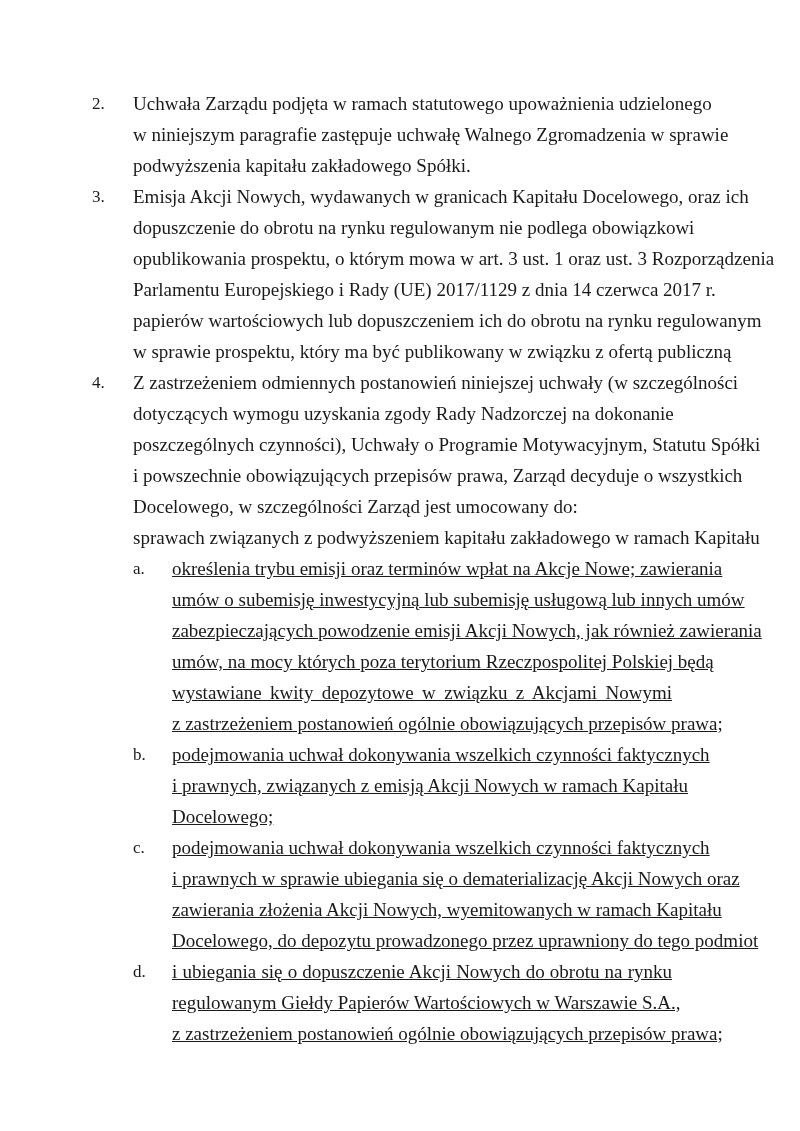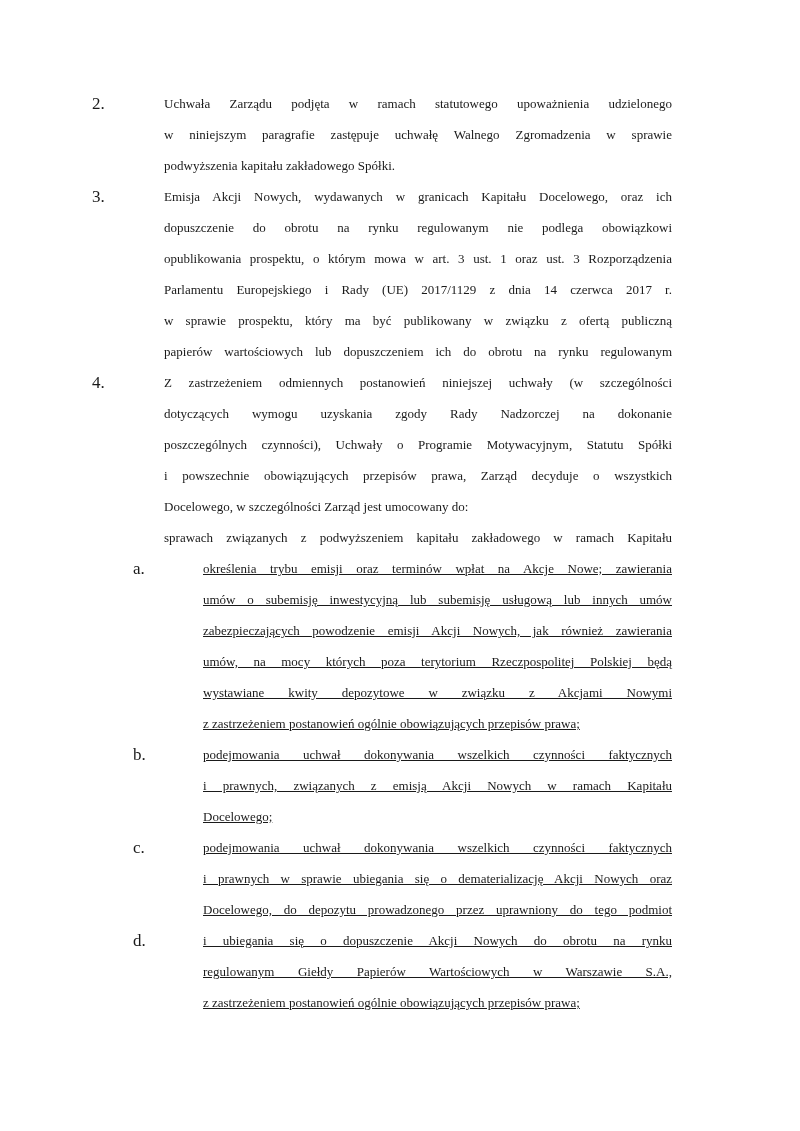--- a/index.html
+++ b/index.html
@@ -72,23 +72,22 @@
   }
   
   .lines {
     display: block;
   }
   .line {
     display: block;
     text-align: justify;
     text-align-last: justify;
     white-space: nowrap;
-    font-size: 13px;
+    font-size: 19px;
     line-height: 31px;
-    margin-left: 31px;
   }
   .line.last {
     text-align-last: left;
   }
 </style>
 </head>
 <body>
 
 <div class="page">
   <div class="content" id="doc-body">
@@ -103,22 +102,22 @@
         </div>
       </div>
       <div class="item">
         <span class="item-marker">3.</span>
         <div class="item-body">
           <div class="lines">
             <span class="line">Emisja Akcji Nowych, wydawanych w granicach Kapitału Docelowego, oraz ich</span>
             <span class="line">dopuszczenie do obrotu na rynku regulowanym nie podlega obowiązkowi</span>
             <span class="line">opublikowania prospektu, o którym mowa w art. 3 ust. 1 oraz ust. 3 Rozporządzenia</span>
             <span class="line">Parlamentu Europejskiego i Rady (UE) 2017/1129 z dnia 14 czerwca 2017 r.</span>
+            <span class="line">papierów wartościowych lub dopuszczeniem ich do obrotu na rynku regulowanym</span>
             <span class="line">w sprawie prospektu, który ma być publikowany w związku z ofertą publiczną</span>
-            <span class="line">papierów wartościowych lub dopuszczeniem ich do obrotu na rynku regulowanym</span>
           </div>
         </div>
       </div>
       <div class="item">
         <span class="item-marker">4.</span>
         <div class="item-body">
           <div class="lines">
             <span class="line">Z zastrzeżeniem odmiennych postanowień niniejszej uchwały (w szczególności</span>
             <span class="line">dotyczących wymogu uzyskania zgody Rady Nadzorczej na dokonanie</span>
             <span class="line">poszczególnych czynności), Uchwały o Programie Motywacyjnym, Statutu Spółki</span>
@@ -149,20 +148,21 @@
                   <span class="line last">Docelowego;</span>
                 </div>
               </div>
             </div>
             <div class="subitem">
               <span class="subitem-marker">c.</span>
               <div class="subitem-body">
                 <div class="lines">
                   <span class="line">podejmowania uchwał dokonywania wszelkich czynności faktycznych</span>
                   <span class="line">i prawnych w sprawie ubiegania się o dematerializację Akcji Nowych oraz</span>
+                  <span class="line">zawierania złożenia Akcji Nowych, wyemitowanych w ramach Kapitału</span>
                   <span class="line">Docelowego, do depozytu prowadzonego przez uprawniony do tego podmiot</span>
                 </div>
               </div>
             </div>
             <div class="subitem">
               <span class="subitem-marker">d.</span>
               <div class="subitem-body">
                 <div class="lines">
                   <span class="line">i ubiegania się o dopuszczenie Akcji Nowych do obrotu na rynku</span>
                   <span class="line">regulowanym Giełdy Papierów Wartościowych w Warszawie S.A.,</span>

